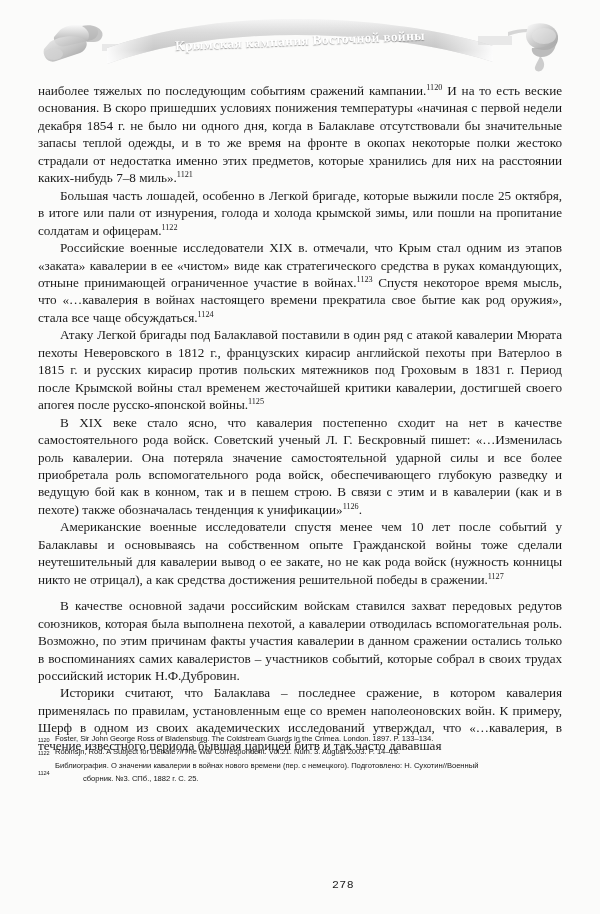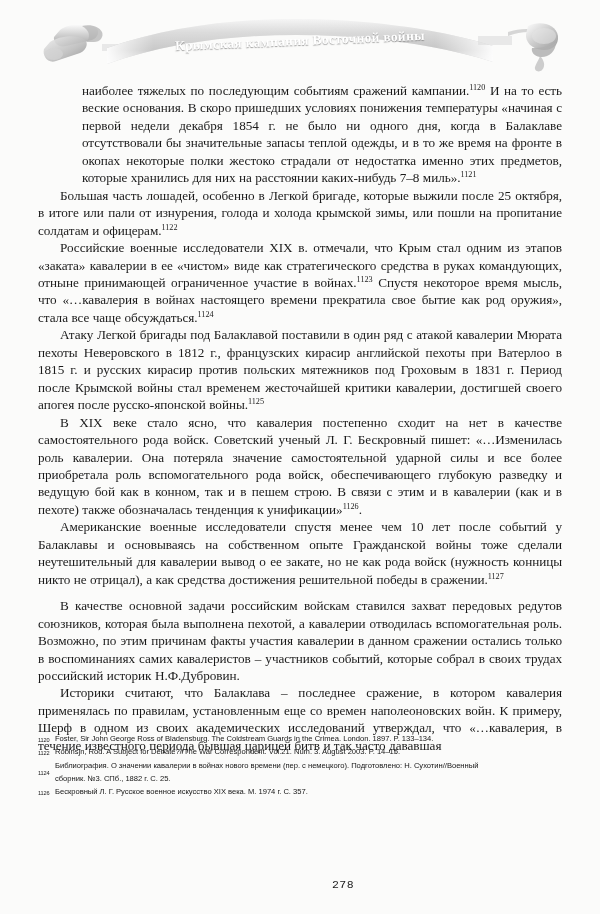--- a/index.html
+++ b/index.html
@@ -83,21 +83,21 @@
     margin: 0 0 0 0;
     font-size: 13.2px;
     line-height: 17.45px;
     text-align: justify;
     text-indent: 22px;
     letter-spacing: -0.05px;
     word-spacing: 0.2px;
     -webkit-hyphens: none;
     hyphens: none;
   }
-  .para.no-indent { text-indent: 0; margin-left: 44px; }
+  .para.no-indent { text-indent: 0; }
   .para + .para { margin-top: 0; }
   .gap-para { margin-top: 9px !important; }
 
   sup.fn {
     font-size: 8.2px;
     vertical-align: super;
     line-height: 0;
     letter-spacing: 0;
   }
 
@@ -127,20 +127,21 @@
     letter-spacing: -0.1px;
     color: #222;
     text-align: left;
   }
   .fn-text {
     flex: 1 1 auto;
     letter-spacing: -0.02px;
   }
   .fn-text .cont {
     display: block;
+    margin-left: 28px;
   }
 
   
   .page-number {
     position: absolute;
     left: 0;
     top: 878px;
     width: 600px;
     text-align: center;
     font-family: Liberation Mono, monospace;
@@ -239,21 +240,17 @@
         <div class="fn-text">Foster, Sir John George Ross of Bladensburg. The Coldstream Guards in the Crimea. London. 1897. P. 133–134.</div>
       </div>
       <div class="fn-row">
         <div class="fn-num">1122</div>
         <div class="fn-text">Robinsjn, Rod. A Subject for Debate?//The War Correspondent. Vol.21. Num. 3. August 2003. P. 14–15.</div>
       </div>
       <div class="fn-row">
         <div class="fn-num">1124</div>
         <div class="fn-text">Библиография. О значении кавалерии в войнах нового времени (пер. с немецкого). Подготовлено: Н. Сухотин//Военный<span class="cont">сборник. №3. СПб., 1882 г. С. 25.</span></div>
       </div>
-      <div class="fn-row">
-        <div class="fn-num">1126</div>
-        <div class="fn-text">Бескровный Л. Г. Русское военное искусство XIX века. М. 1974 г. С. 357.</div>
-      </div>
     </div>
 
   <div class="page-number">278</div>
 
 </div>
 
 </body></html>

